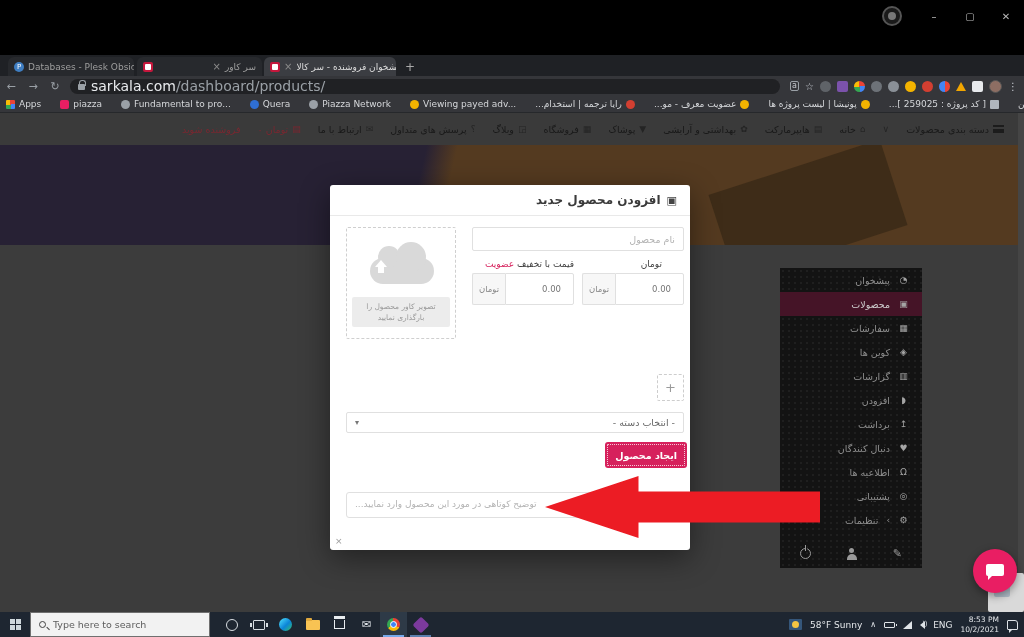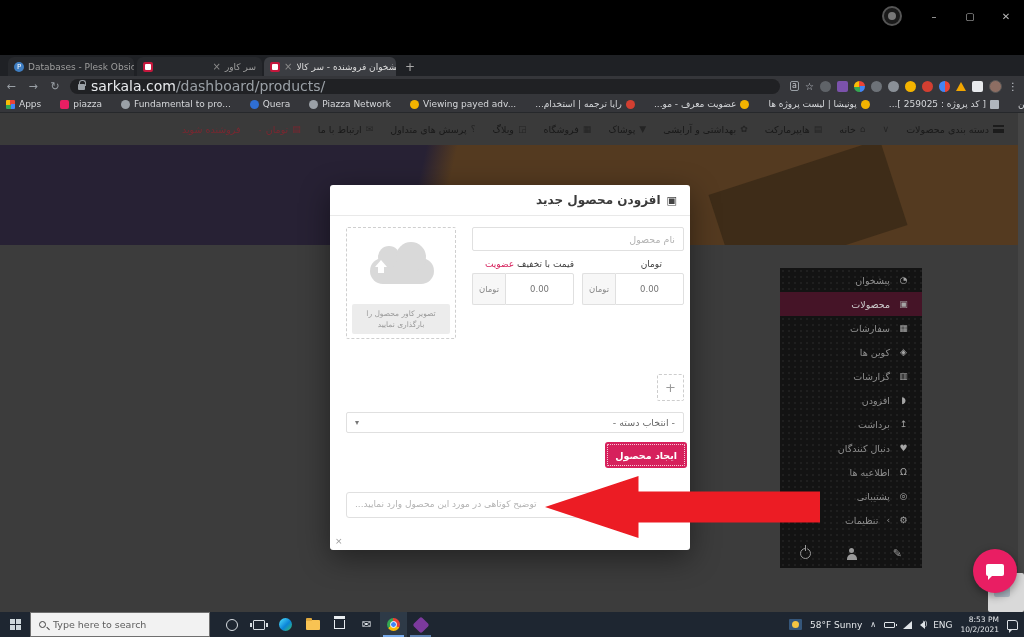--- a/index.html
+++ b/index.html
@@ -92,28 +92,28 @@
   .row1 { display:flex; gap:16px; }
   .col-fields { width:212px; }
   .inp { width:100%; height:24px; border:1px solid #e0e0e0; border-radius:2px; font-size:9.5px; padding:0 8px; color:#555; background:#fff; font-family:"DejaVu Sans",sans-serif; }
   .inp::placeholder, textarea::placeholder { color:#b3b3b3; }
   .price-labels { display:flex; gap:8px; margin-top:8px; font-size:9px; color:#3d3d3d; }
   .price-labels > div { width:102px; text-align:right; padding-right:22px; }
   .lbl-accent { color:#d6215c; }
   .price-row { display:flex; gap:8px; margin-top:4px; }
   .pgroup { width:102px; height:32px; display:flex; direction:ltr; }
   .addon { width:33px; background:#f7f7f7; border:1px solid #e0e0e0; border-right:none; font-size:8.5px; color:#888; display:flex; align-items:center; justify-content:center; border-radius:2px 0 0 2px; }
-  .pgroup input { flex:1; border:1px solid #e0e0e0; border-radius:0 2px 2px 0; font-size:8.5px; padding:0 20px; color:#555; direction:ltr; text-align:center; min-width:0; font-family:"DejaVu Sans",sans-serif;}
+  .pgroup input { flex:1; border:1px solid #e0e0e0; border-radius:0 2px 2px 0; font-size:8.5px; padding:0 12px; color:#555; direction:ltr; text-align:right; min-width:0; font-family:"DejaVu Sans",sans-serif;}
   .upload { width:110px; height:112px; border:1px dashed #cfcfcf; border-radius:2px; position:relative; flex:0 0 auto; }
   .cloud { position:absolute; left:23px; top:30px; width:64px; height:26px; background:#d9d9d9; border-radius:13px; }
   .cloud::before { content:""; position:absolute; left:8px; top:-12px; width:22px; height:22px; border-radius:50%; background:#d9d9d9; }
   .cloud::after { content:""; position:absolute; right:8px; top:-16px; width:30px; height:30px; border-radius:50%; background:#d9d9d9; }
   .cloud-arrow { position:absolute; left:28px; top:26px; width:0; height:0; border:6px solid transparent; border-bottom:7px solid #fff; z-index:2; }
   .cloud-stem { position:absolute; left:31px; top:38px; width:6px; height:7px; background:#fff; z-index:2; }
-  .up-caption { position:absolute; left:5px; right:5px; bottom:4px; background:#ececec; border-radius:2px; font-size:7.5px; color:#9a9a9a; text-align:center; padding:4px 3px; line-height:1.5; }
+  .up-caption { position:absolute; left:5px; right:5px; bottom:11px; background:#ececec; border-radius:2px; font-size:7.5px; color:#9a9a9a; text-align:center; padding:4px 3px; line-height:1.5; }
   .plusbox { position:absolute; left:auto; right:6px; top:158px; width:27px; height:27px; border:1px dashed #cdcdcd; border-radius:2px; color:#9a9a9a; font-size:13px; display:flex; align-items:center; justify-content:center; }
   .select { position:absolute; right:6px; left:16px; top:196px; height:21px; border:1px solid #e0e0e0; border-radius:2px; font-size:9.5px; color:#666; display:flex; align-items:center; padding:0 8px; }
   .select .caret { margin-right:auto; font-size:8px; color:#777; }
   .tags-label { position:absolute; right:8px; top:224px; font-size:9.5px; color:#3d3d3d; }
   .tags-input { position:absolute; right:6px; left:16px; top:238px; height:29px; border:1px solid #e3e3e3; border-radius:2px; font-size:9.5px; padding:0 8px; direction:ltr; text-align:left; color:#555; font-family:"DejaVu Sans",sans-serif; }
   .desc { position:absolute; right:6px; left:16px; top:276px; height:26px; border:1px solid #e0e0e0; border-radius:3px; font-size:9px; padding:6px 8px; resize:none; direction:rtl; text-align:left; color:#555; font-family:"DejaVu Sans",sans-serif; overflow:hidden; }
   .m-footer { position:absolute; left:0; bottom:20px; width:100%; display:flex; flex-direction:row; justify-content:flex-start; gap:8px; padding:0 3px; }
   .btn { height:26px; background:#d6215c; color:#fff; font-size:9.5px; font-weight:bold; border:none; border-radius:3px; padding:0 10px; outline:1px dotted rgba(255,255,255,.75); outline-offset:-3px; font-family:"DejaVu Sans",sans-serif; }
   .m-close { position:absolute; left:5px; bottom:4px; font-size:9px; color:#999; }
 

